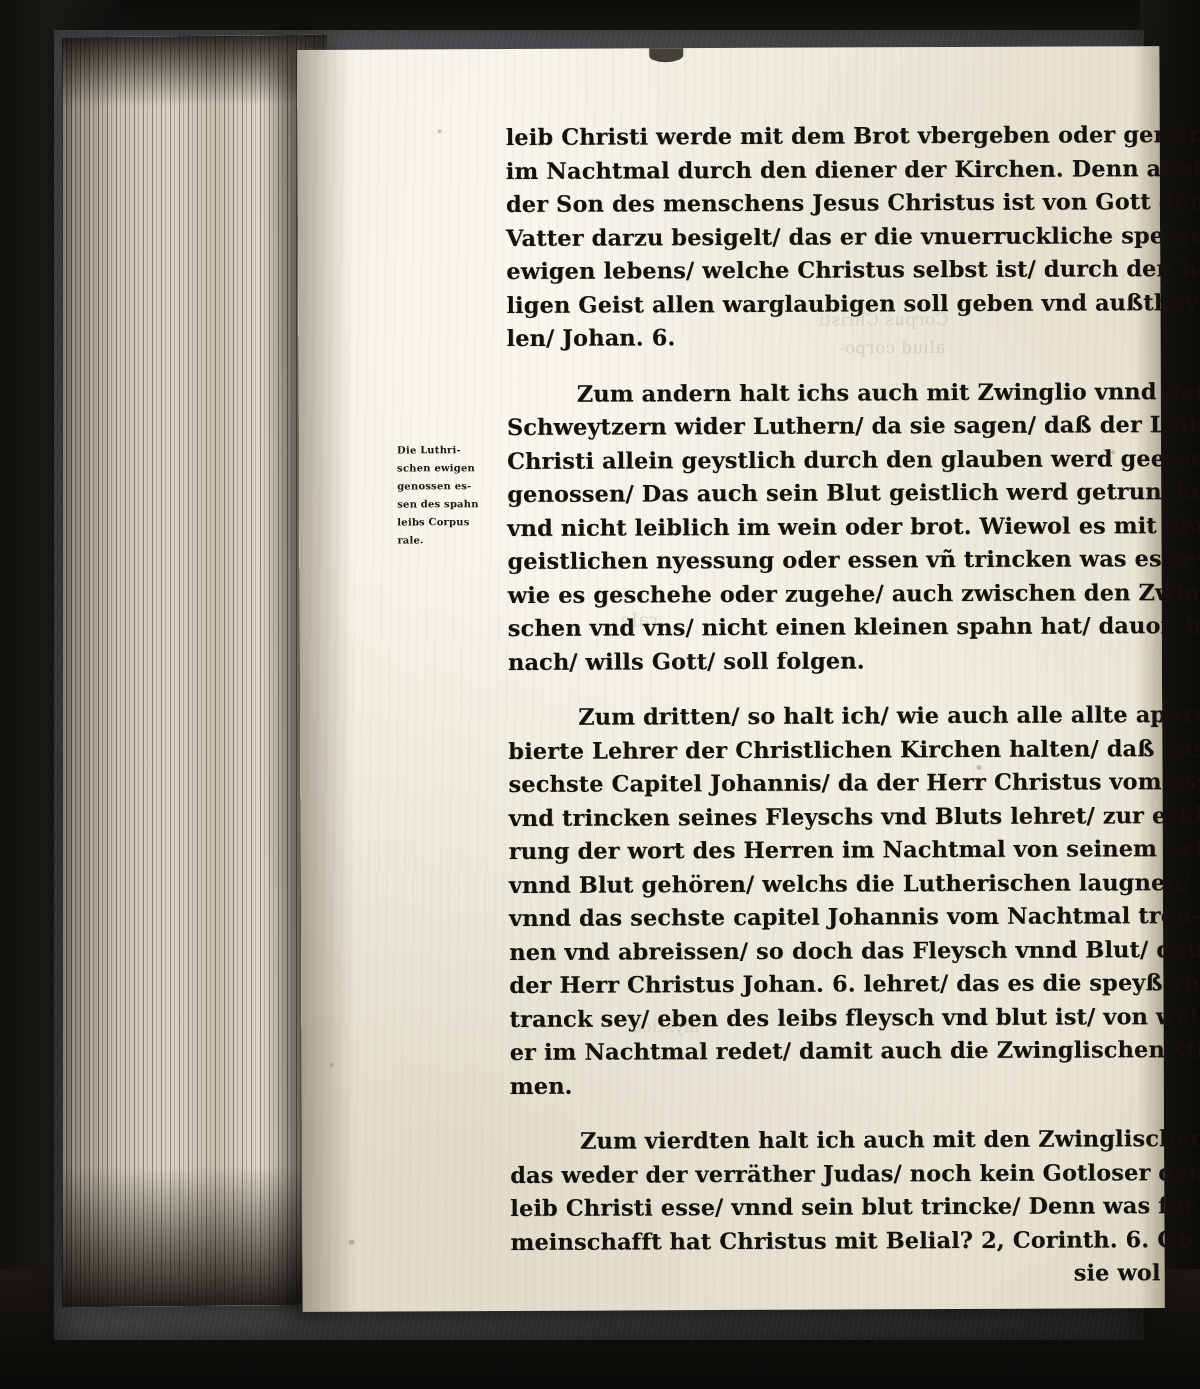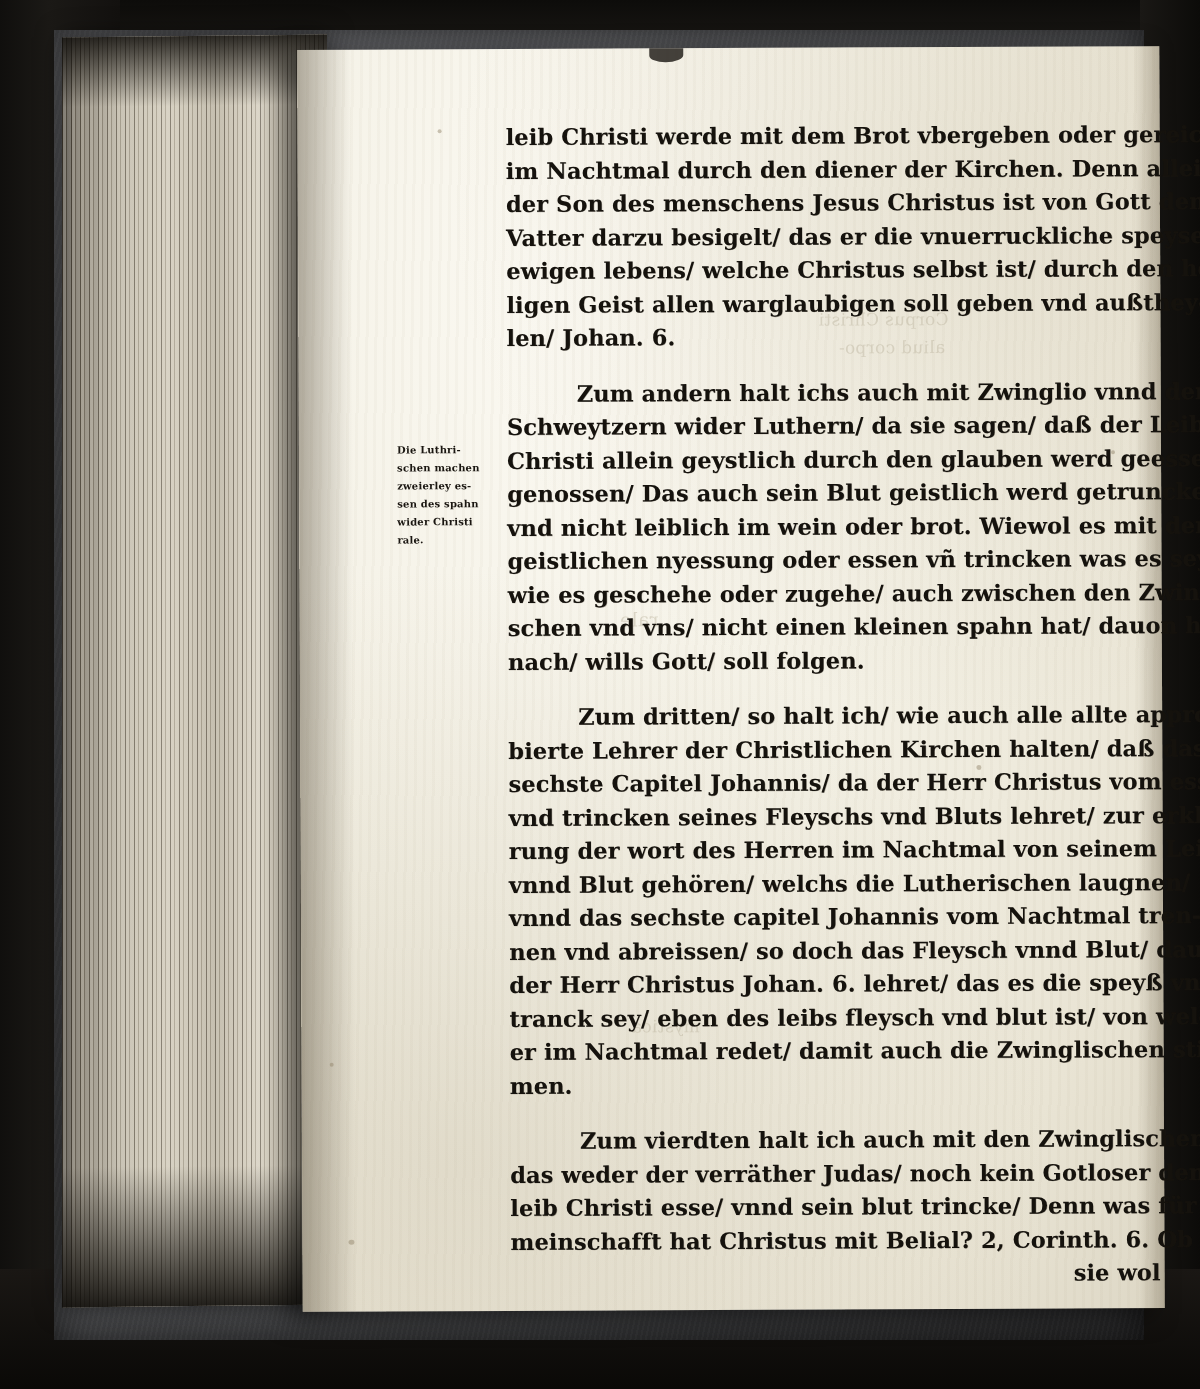--- a/index.html
+++ b/index.html
@@ -212,24 +212,24 @@
     <div class="leaf-edge-right"></div>
     <div class="leaf-nick"></div>
 
     <div class="showthrough" style="left:520px; top:262px;">Corpus Christi</div>
     <div class="showthrough" style="left:540px; top:290px;">aliud corpo-</div>
     <div class="showthrough" style="left:320px; top:560px; font-size:19px;">rale</div>
     <div class="showthrough" style="left:330px; top:968px;">mystica</div>
 
     <div class="marginalia">
       <div>Die Luthri-</div>
-      <div>schen machen</div>
-      <div>zweierley es-</div>
+      <div>schen ewigen</div>
+      <div>genossen es-</div>
       <div>sen des spahn</div>
-      <div>wider Christi</div>
+      <div>leibs Corpus</div>
       <div>rale.</div>
     </div>
 
     <div class="textblock">
 
       <div class="para">
         <div class="tline">leib Christi werde mit dem Brot vbergeben oder gereicht</div>
         <div class="tline">im Nachtmal durch den diener der Kirchen. Denn allein</div>
         <div class="tline">der Son des menschens Jesus Christus ist von Gott dem</div>
         <div class="tline">Vatter darzu besigelt/ das er die vnuerruckliche speyse des</div>

